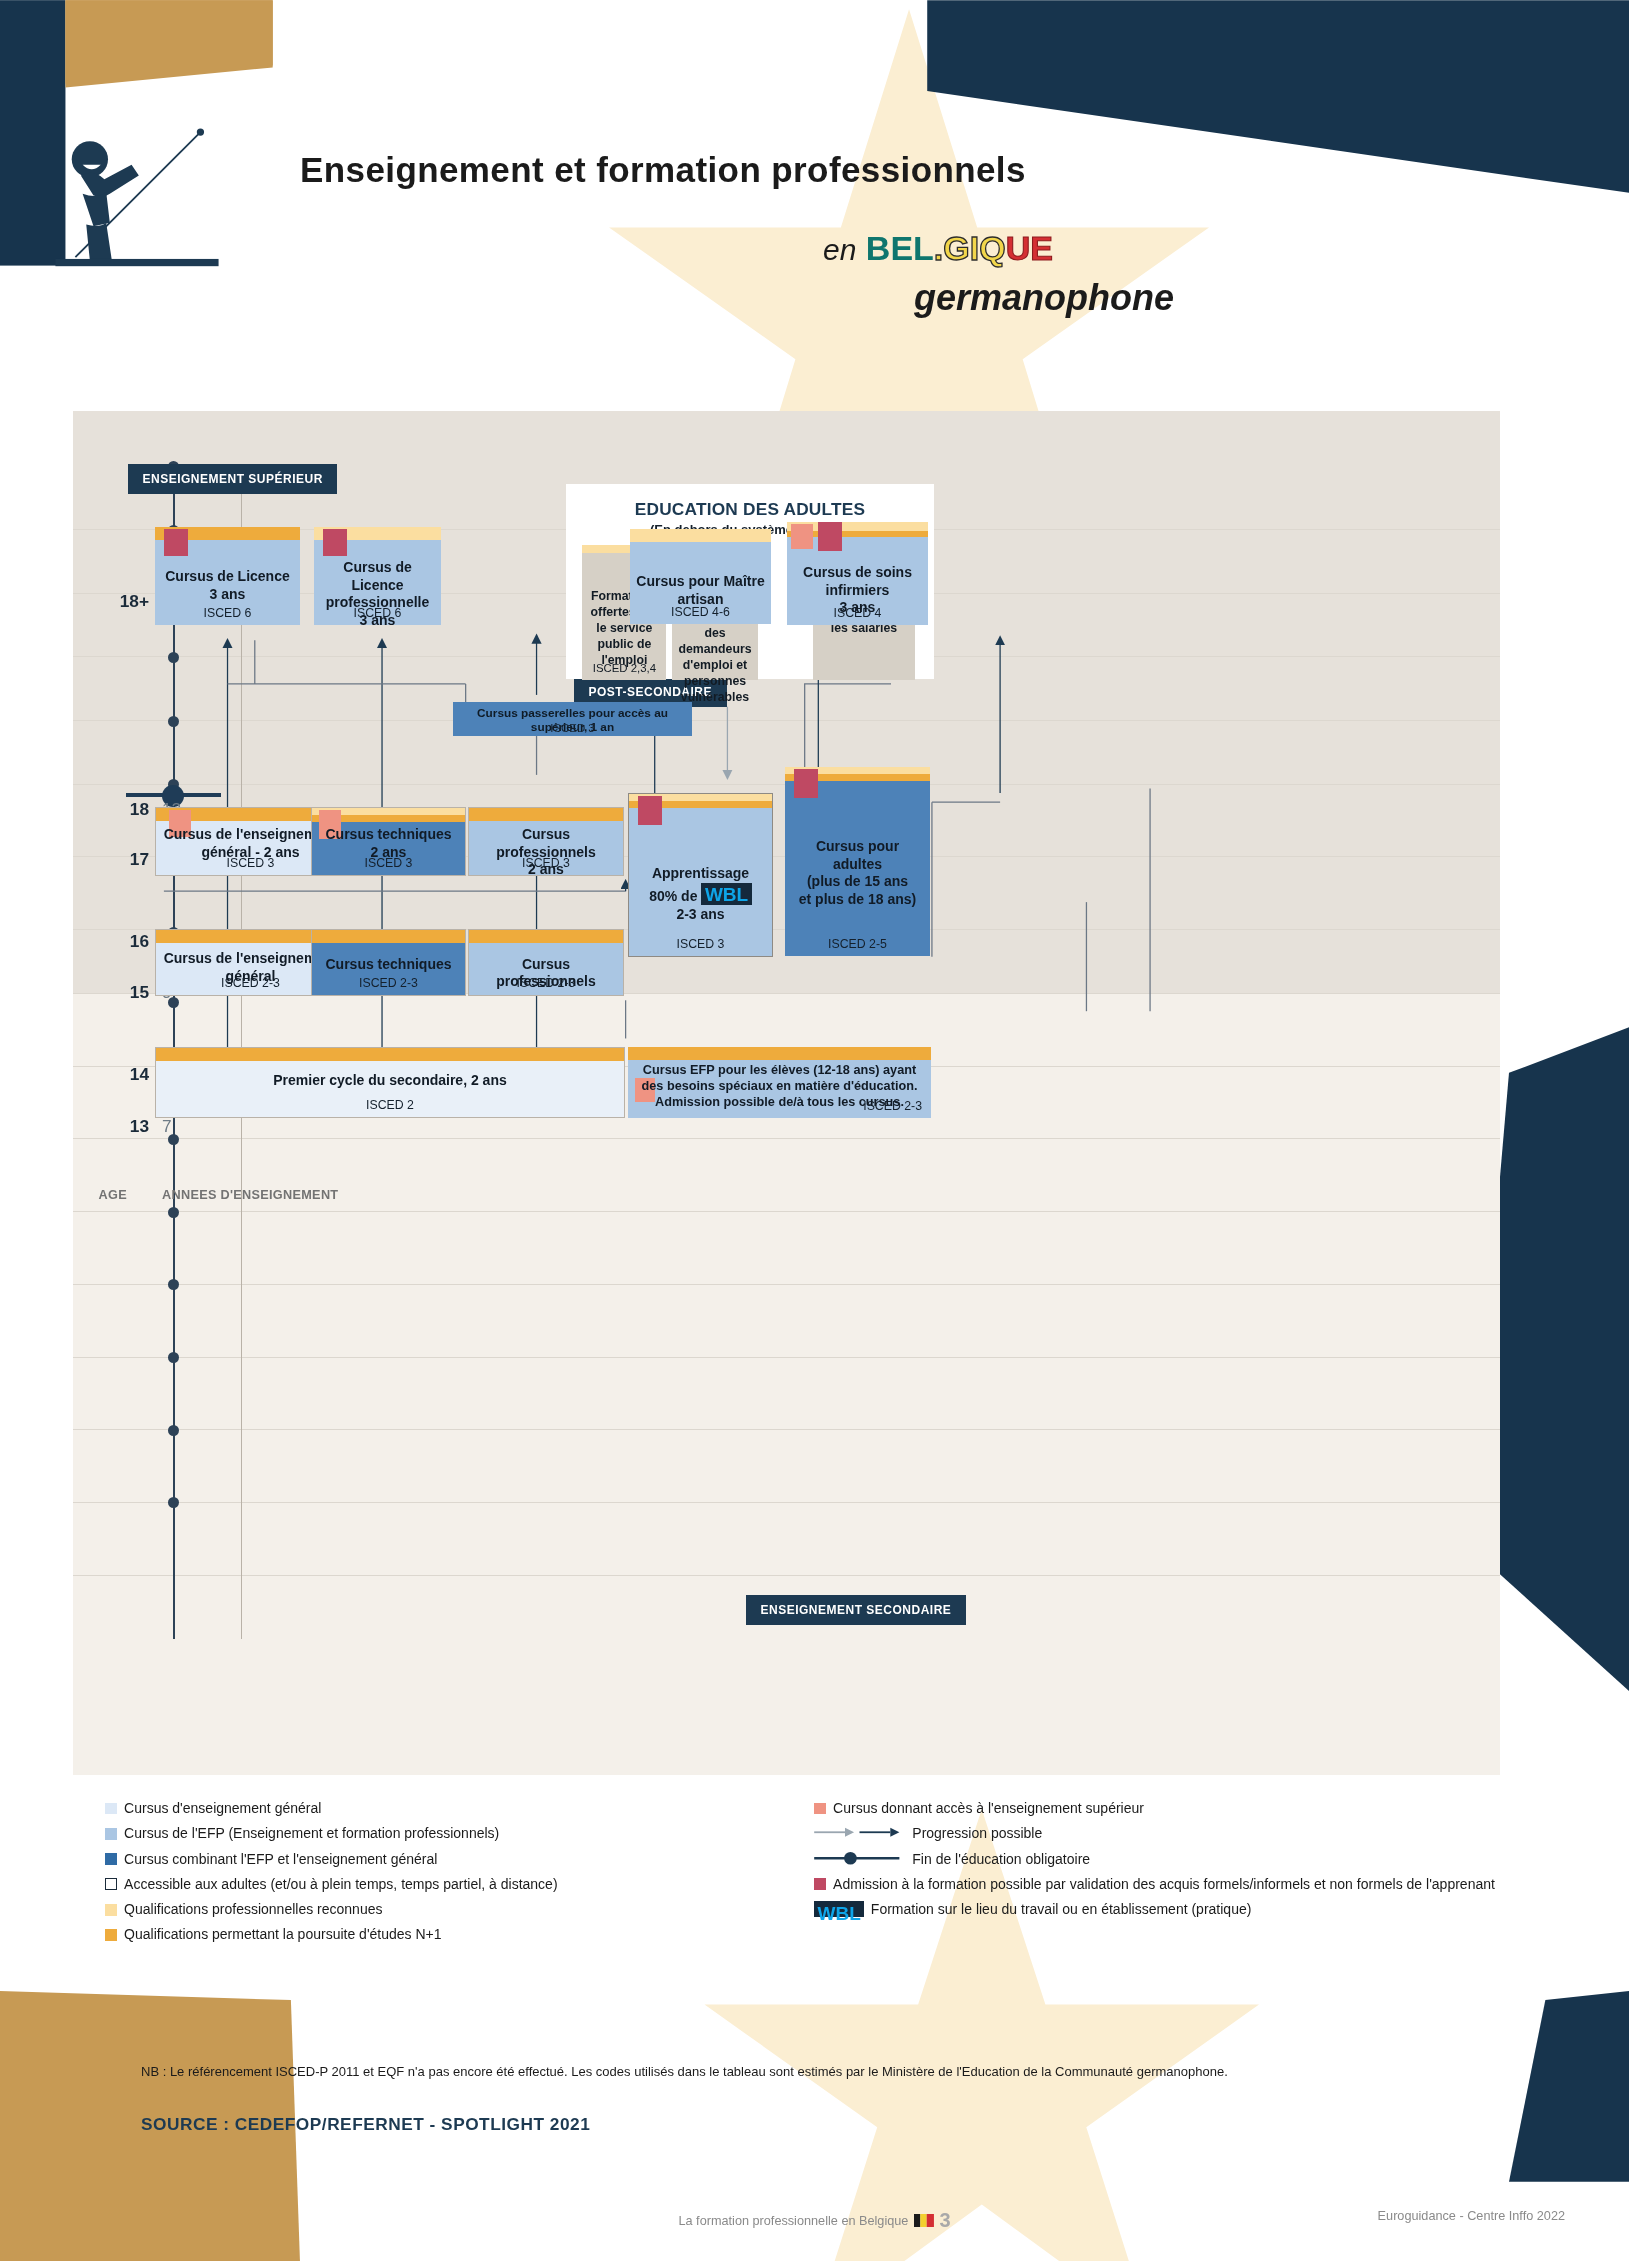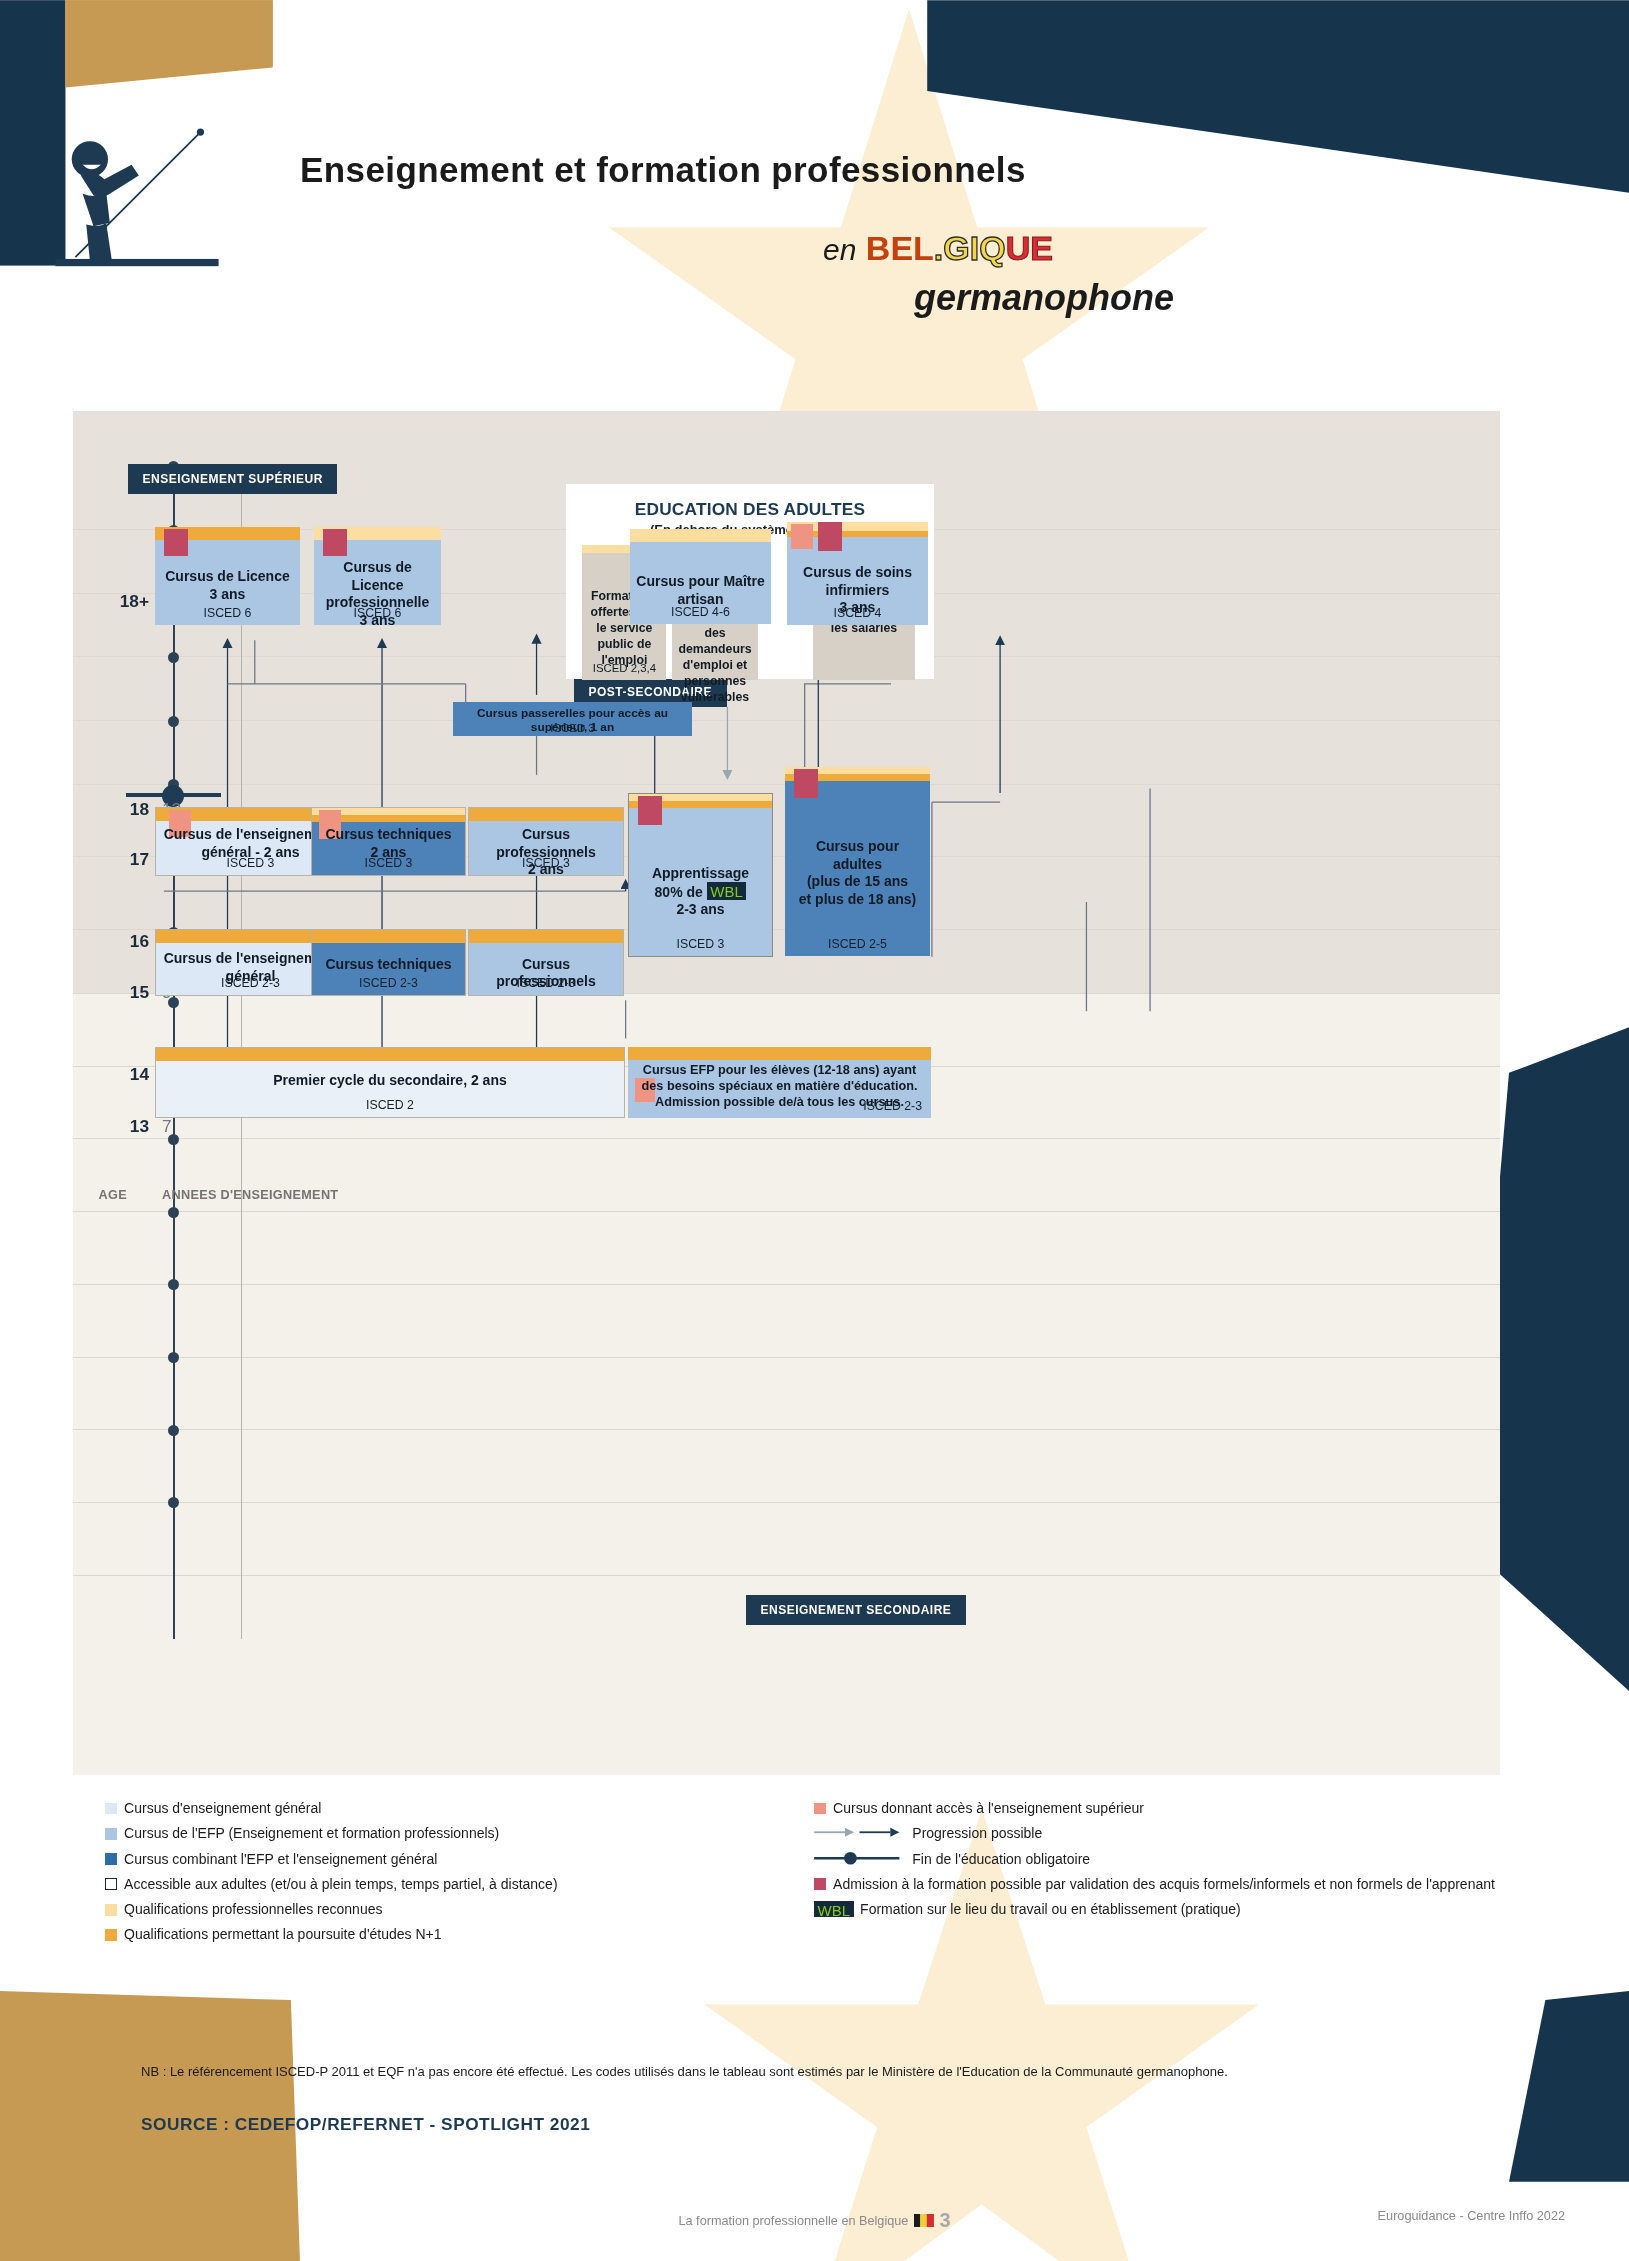--- a/index.html
+++ b/index.html
@@ -20,21 +20,21 @@
   .title-main {
     position: absolute; left: 300px; top: 150px;
     font-size: 35px; font-weight: 700; letter-spacing: 0.4px;
     color: #1b1b1b; white-space: nowrap;
   }
   .title-line2 {
     position: absolute; left: 823px; top: 229px; white-space: nowrap;
     font-size: 34px; font-weight: 700;
   }
   .title-line2 .en { font-style: italic; font-weight: 400; font-size: 30px; color: #1b1b1b; }
-  .bel { color:#c2410c;margin-top:45px; }
+  .bel { color:#0f766e;margin-top:45px; }
   .giq { color:#f2d64b; -webkit-text-stroke: 1.3px #2c2c2c; }
   .ue  { color:#d42f33; -webkit-text-stroke: 1.1px #8c1a1d; }
   .title-line3 {
     position: absolute; left: 914px; top: 277px;
     font-size: 36px; font-weight: 700; font-style: italic; color:#1b1b1b; white-space: nowrap;
   }
   .mascot { position: absolute; left: 55px; top: 123px; }
 
   
   .panel {
@@ -73,21 +73,21 @@
     font-size:14px; font-weight:700; color:#111b26; line-height:1.25;
   }
   .box .isced {
     position:absolute; left:0; right:0; bottom:5.5px; text-align:center;
     font-size:12.3px; font-weight:400; color:#14202c;
   }
   .box .isced.right { text-align:right; right:9px; left:auto; }
   .marker { position:absolute; }
 
   .wbl {
-    background:#14293c; color:#84cc16; font-weight:400; padding:0.9px 3.6px; font-size:15px;
+    background:#14293c; color:#0ea5e9; font-weight:700; padding:0.9px 3.6px; font-size:19px;
   }
 
   
   .adult-card {
     position:absolute; left:493px; top:73px; width:368px; height:195px;
     background:#ffffff;
   }
   .adult-title { text-align:center; font-size:17.3px; font-weight:700; color:#1d3a52; margin-top:14.5px; letter-spacing:0.2px; }
   .adult-sub { text-align:center; font-size:13px; font-weight:700; color:#15202b; margin-top:2.7px; }
   .adult-box { position:absolute; background:#d6d0c6; }

